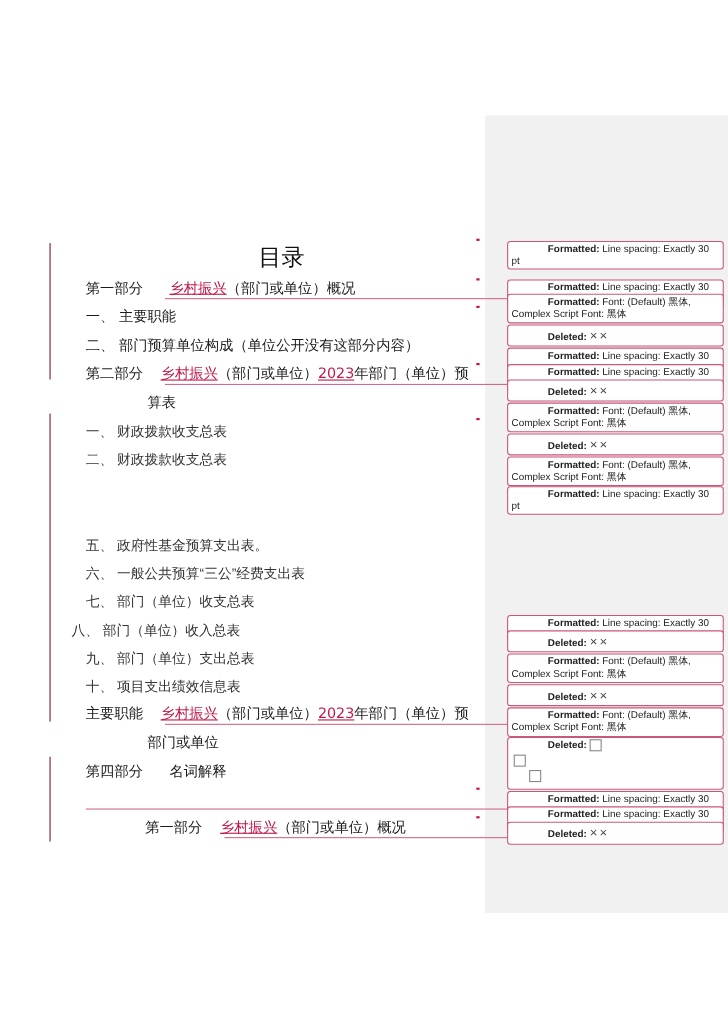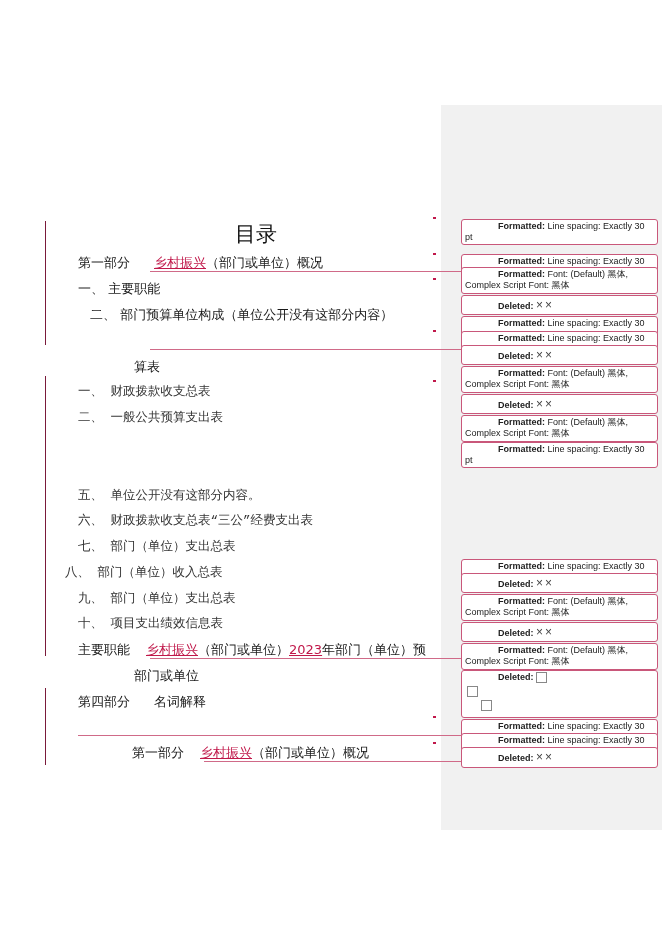--- a/index.html
+++ b/index.html
@@ -2,21 +2,21 @@
 <html><head>
   <meta charset="utf-8">
   <style>
     html, body { margin: 0; padding: 0; background: #ffffff; }
     body { width: 662px; height: 936px; position: relative; overflow: hidden;
            font-family: "DejaVu Sans", "Liberation Sans", sans-serif; color: #111; }
     .page { position: absolute; left: 0; top: 0; width: 662px; height: 936px; background: #fff; }
     .margin-pane { position: absolute; left: 441px; top: 105px; width: 221px; height: 725px; background: #f1f1f1; }
     .change-bar { position: absolute; left: 45px; width: 1px; background: #7a1a3a; }
     .line { position: absolute; font-size: 13px; line-height: 16px; white-space: nowrap; color: #1a1a1a; }
-    .line.serif { font-family: Liberation Mono, monospace; color: #333; font-size: 12.5px; }
+    .line.serif { font-family: Liberation Sans, sans-serif; color: #333; font-size: 12.5px; }
     .title { position: absolute; left: 0; width: 512px; top: 222px; text-align: center; font-size: 21px; line-height: 24px; }
     .ins { color: #c0184a; text-decoration: underline; text-decoration-color: #c0184a; }
     .gap { display: inline-block; }
     .anchor-line { position: absolute; height: 1px; background: #d06a88; transform-origin: 0 0; }
     .anchor-dot { position: absolute; width: 3px; height: 2px; background: #c0184a; }
     .balloon { position: absolute; left: 461px; width: 197px; border: 1px solid #c9577a; border-radius: 3px;
                background: #fff; font-family: "Liberation Sans", "DejaVu Sans", sans-serif;
                font-size: 9px; line-height: 11px; padding: 1px 3px; box-sizing: border-box; color: #222; }
     .balloon b { font-weight: bold; margin-left: 33px; }
     .xx { font-size: 12px; letter-spacing: 2px; color: #444; }
@@ -31,29 +31,32 @@
   <div class="change-bar" style="top:221px;height:124px"></div>
   <div class="change-bar" style="top:376px;height:280px"></div>
   <div class="change-bar" style="top:688px;height:77px"></div>
 
   <div class="title">目录</div>
 
   <div class="line" style="left:78px;top:255px">
     <span>第一部分</span><span class="gap" style="width:24px"></span><span class="ins">乡村振兴</span><span>（部门或单位）概况</span>
   </div>
   <div class="line" style="left:78px;top:281px">一、 主要职能</div>
-  <div class="line" style="left:90px;top:307px">二、 部门预算单位构成（单位公开没有这部分内容）</div>
+  <div class="line" style="left:78px;top:307px">二、 部门预算单位构成（单位公开没有这部分内容）</div>
 
+  <div class="line" style="left:78px;top:333px">
+    <span>第二部分</span><span class="gap" style="width:16px"></span><span class="ins">乡村振兴</span><span>（部门或单位）</span><span class="ins">2023</span><span>年部门（单位）预</span>
+  </div>
   <div class="line" style="left:134px;top:359px">算表</div>
 
   <div class="line serif" style="left:78px;top:384px">一、 财政拨款收支总表</div>
-  <div class="line serif" style="left:78px;top:410px">二、 一般公共预算支出表</div>
-  <div class="line serif" style="left:78px;top:488px">五、 单位公开没有这部分内容。</div>
-  <div class="line serif" style="left:78px;top:513px">六、 财政拨款收支总表“三公”经费支出表</div>
-  <div class="line serif" style="left:78px;top:539px">七、 部门（单位）支出总表</div>
+  <div class="line serif" style="left:78px;top:410px">二、 财政拨款收支总表</div>
+  <div class="line serif" style="left:78px;top:488px">五、 政府性基金预算支出表。</div>
+  <div class="line serif" style="left:78px;top:513px">六、 一般公共预算“三公”经费支出表</div>
+  <div class="line serif" style="left:78px;top:539px">七、 部门（单位）收支总表</div>
   <div class="line serif" style="left:65px;top:565px">八、 部门（单位）收入总表</div>
   <div class="line serif" style="left:78px;top:591px">九、 部门（单位）支出总表</div>
   <div class="line serif" style="left:78px;top:616px">十、 项目支出绩效信息表</div>
 
   <div class="line" style="left:78px;top:642px">
     <span>主要职能</span><span class="gap" style="width:16px"></span><span class="ins">乡村振兴</span><span>（部门或单位）</span><span class="ins">2023</span><span>年部门（单位）预</span>
   </div>
   <div class="line" style="left:134px;top:668px">部门或单位</div>
 
   <div class="line" style="left:78px;top:694px">

